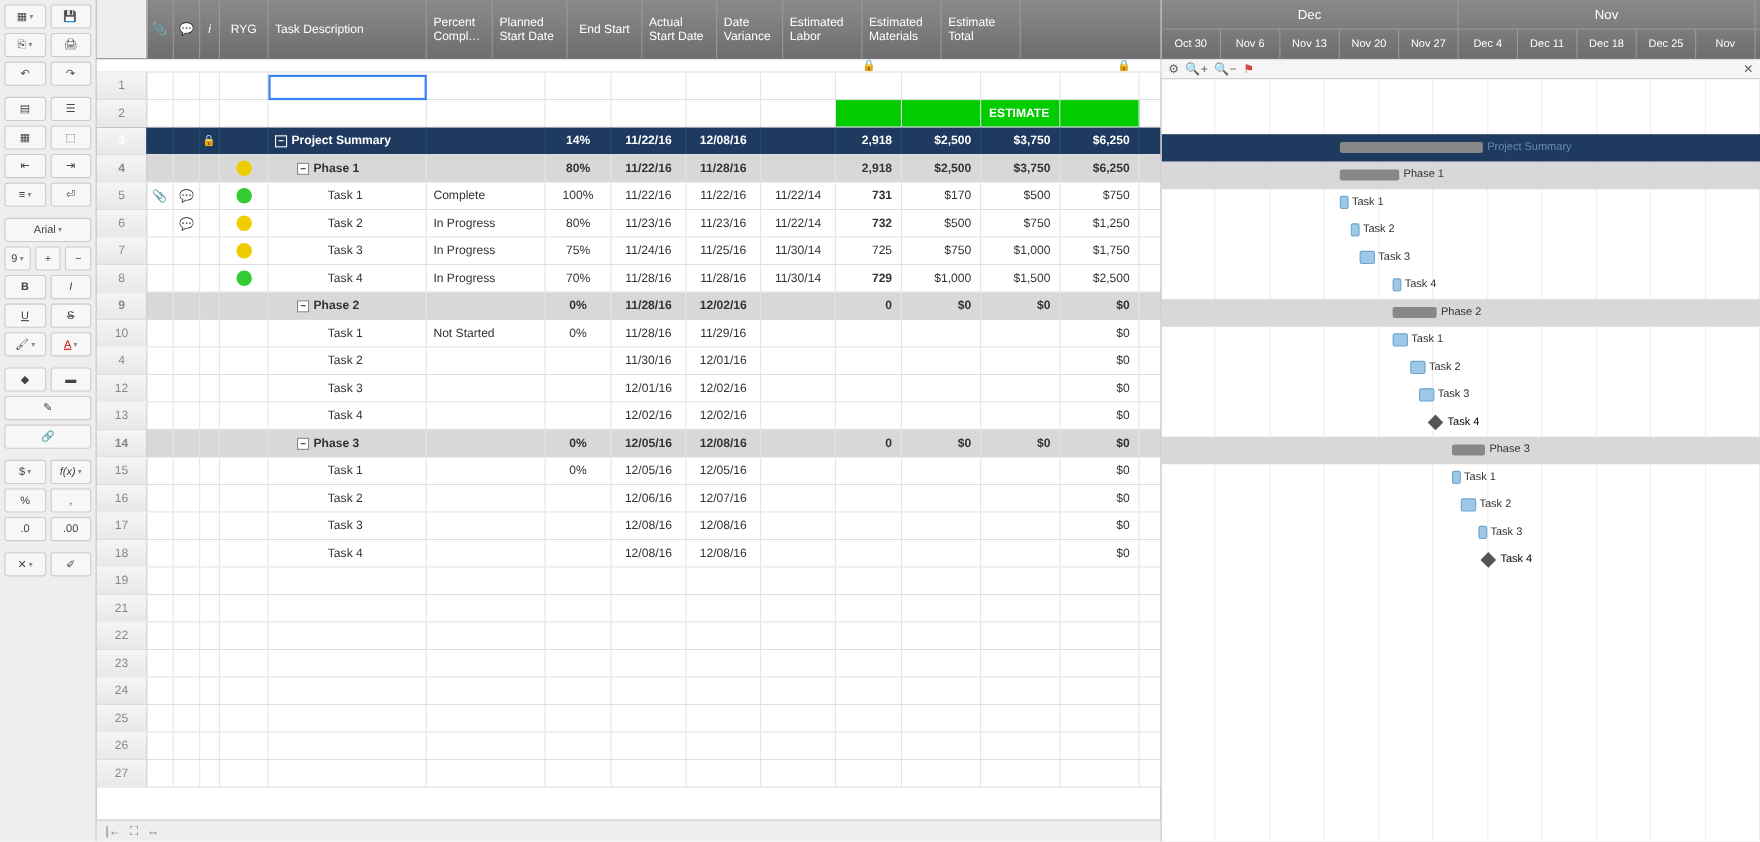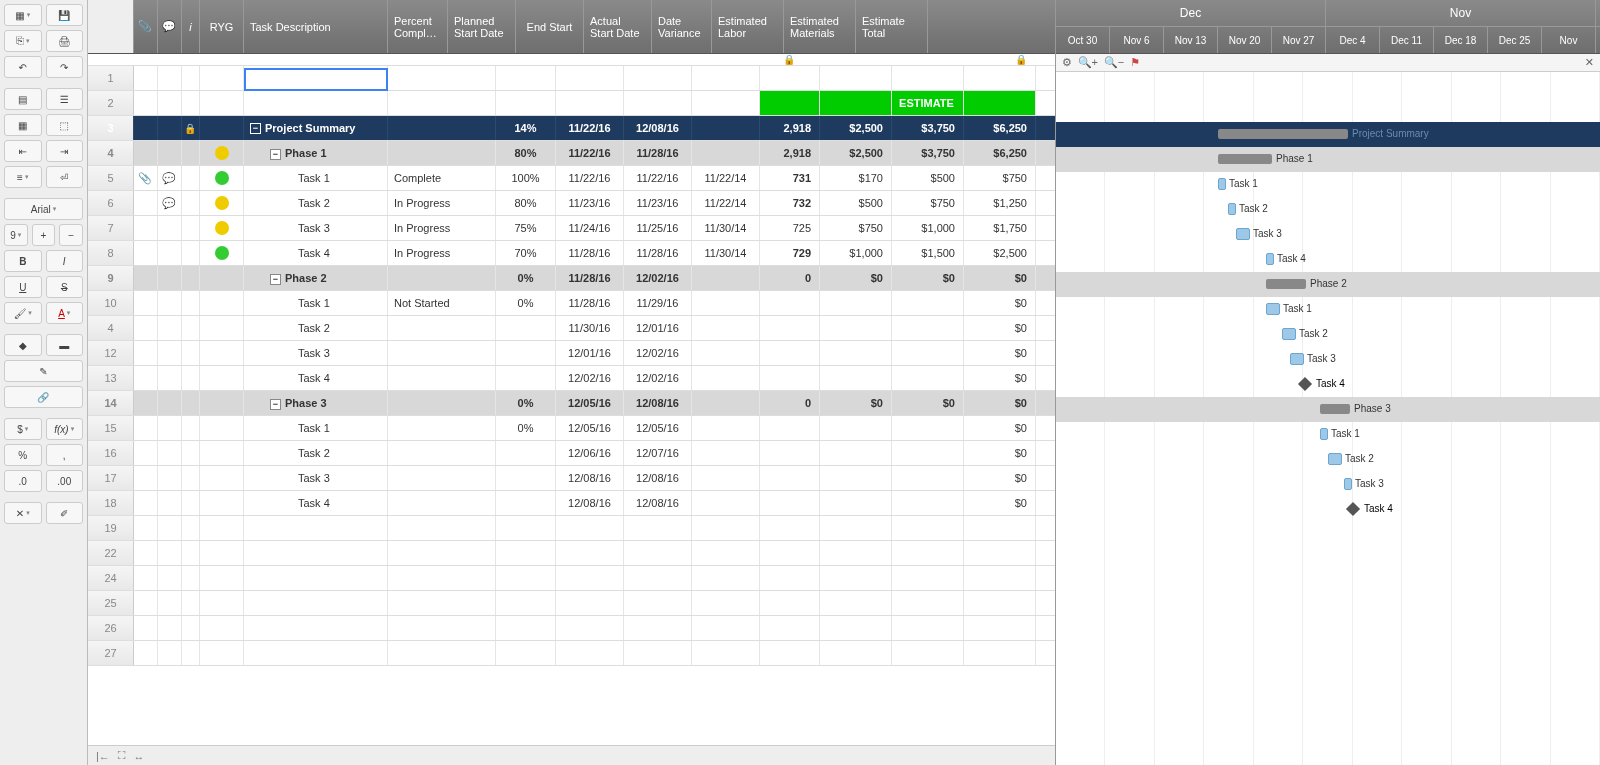--- a/index.html
+++ b/index.html
@@ -578,21 +578,55 @@
               <div class="cell pct"></div>
               <div class="cell date"></div>
               <div class="cell date"></div>
               <div class="cell date"></div>
               <div class="cell var"></div>
               <div class="cell money"></div>
               <div class="cell money"></div>
               <div class="cell money"></div>
             </div>
             <div class="row ">
+              <div class="cell rn">21</div>
+              <div class="cell attach"></div>
+              <div class="cell comment"></div>
+              <div class="cell info"></div>
+              <div class="cell ryg"></div>
+              <div class="cell task"></div>
+              <div class="cell status"></div>
+              <div class="cell pct"></div>
+              <div class="cell date"></div>
+              <div class="cell date"></div>
+              <div class="cell date"></div>
+              <div class="cell var"></div>
+              <div class="cell money"></div>
+              <div class="cell money"></div>
+              <div class="cell money"></div>
+            </div>
+            <div class="row ">
               <div class="cell rn">22</div>
+              <div class="cell attach"></div>
+              <div class="cell comment"></div>
+              <div class="cell info"></div>
+              <div class="cell ryg"></div>
+              <div class="cell task"></div>
+              <div class="cell status"></div>
+              <div class="cell pct"></div>
+              <div class="cell date"></div>
+              <div class="cell date"></div>
+              <div class="cell date"></div>
+              <div class="cell var"></div>
+              <div class="cell money"></div>
+              <div class="cell money"></div>
+              <div class="cell money"></div>
+            </div>
+            <div class="row ">
+              <div class="cell rn">23</div>
               <div class="cell attach"></div>
               <div class="cell comment"></div>
               <div class="cell info"></div>
               <div class="cell ryg"></div>
               <div class="cell task"></div>
               <div class="cell status"></div>
               <div class="cell pct"></div>
               <div class="cell date"></div>
               <div class="cell date"></div>
               <div class="cell date"></div>

